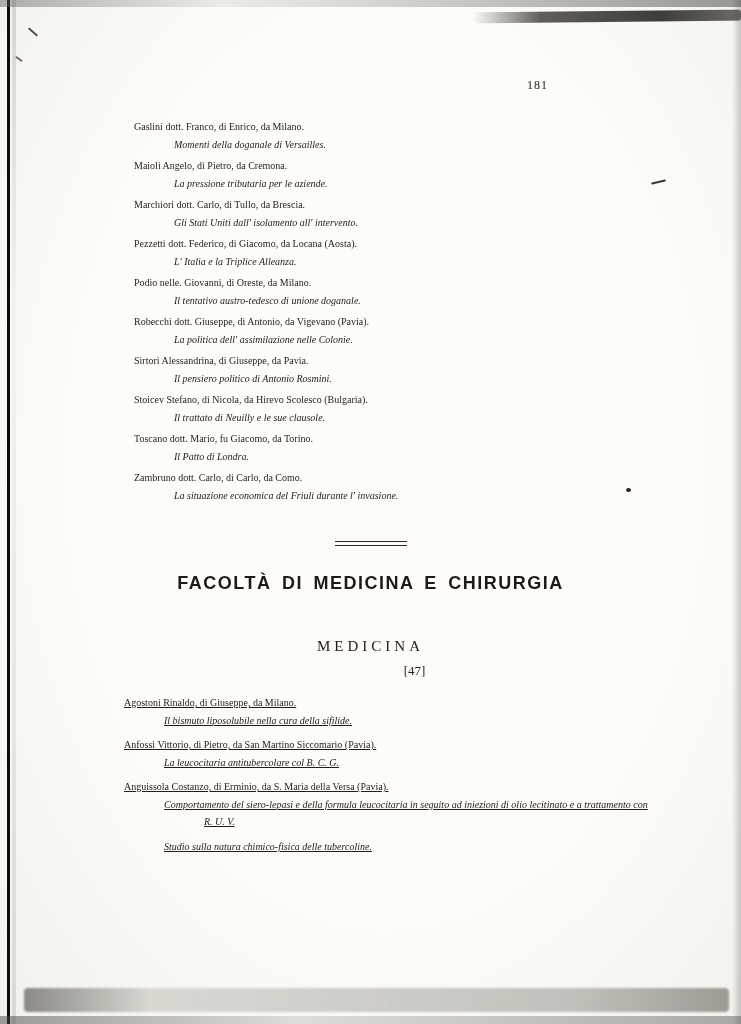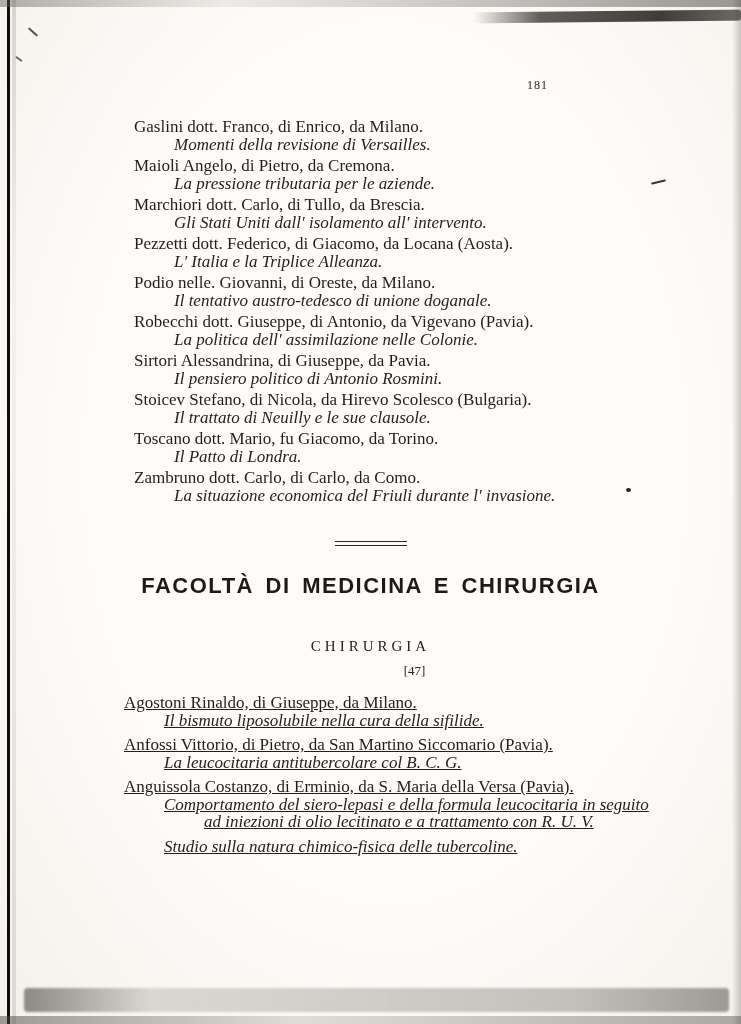--- a/index.html
+++ b/index.html
@@ -59,21 +59,21 @@
   
   .pageno {
     position: absolute; left: 527px; top: 78px;
     font-size: 12px; letter-spacing: 1px;
   }
 
   .list { position: absolute; }
   .list1 { left: 134px; top: 118px; width: 520px; }
   .list2 { left: 124px; top: 694px; width: 540px; }
 
-  .entry { margin-bottom: 3px; font-size: 17px; line-height: 18px; }
+  .entry { margin-bottom: 3px; font-size: 10px; line-height: 18px; }
   .list2 .entry { margin-bottom: 7px; line-height: 17.5px; text-decoration: underline; }
 
   .entry .name { color: #201d1a; }
   .entry .title {
     font-style: italic;
     padding-left: 80px;
     text-indent: -40px;
     color: #25221e;
   }
   .list2 .entry .title { max-width: 450px; }
@@ -82,21 +82,21 @@
     position: absolute; left: 50%; top: 541px; transform: translateX(-50%);
     width: 72px; height: 3px;
     border-top: 1.5px solid #2a2724;
     border-bottom: 1px solid #2a2724;
   }
 
   .heading {
     position: absolute; top: 573px; left: 0; width: 100%;
     text-align: center;
     font-family: "Liberation Sans", "DejaVu Sans", sans-serif;
-    font-size: 22px; font-weight: 700;
+    font-size: 18px; font-weight: 700;
     letter-spacing: 1.5px; word-spacing: 4px;
     color: #1d1a17;
   }
 
   .sub {
     position: absolute; top: 638px; left: 0; width: 100%;
     text-align: center;
     font-size: 15px; letter-spacing: 4px;
     color: #201d1a;
   }
@@ -125,21 +125,21 @@
   <div class="mark mark-b"></div>
   <div class="mark mark-c"></div>
   <div class="mark mark-d"></div>
 
   <div class="pageno">181</div>
 
   <div class="list list1">
 
       <div class="entry">
         <div class="name">Gaslini dott. Franco, di Enrico, da Milano.</div>
-        <div class="title">Momenti della revisione di Versailles.</div>
+        <div class="title">Momenti della doganale di Versailles.</div>
       </div>
 
       <div class="entry">
         <div class="name">Maioli Angelo, di Pietro, da Cremona.</div>
         <div class="title">La pressione tributaria per le aziende.</div>
       </div>
 
       <div class="entry">
         <div class="name">Marchiori dott. Carlo, di Tullo, da Brescia.</div>
         <div class="title">Gli Stati Uniti dall' isolamento all' intervento.</div>
@@ -177,21 +177,21 @@
 
       <div class="entry">
         <div class="name">Zambruno dott. Carlo, di Carlo, da Como.</div>
         <div class="title">La situazione economica del Friuli durante l' invasione.</div>
       </div>
     </div>
 
   <div class="divider"></div>
 
   <div class="heading">FACOLTÀ DI MEDICINA E CHIRURGIA</div>
-  <div class="sub">CHIRURGIA</div>
+  <div class="sub">MEDICINA</div>
   <div class="count">[47]</div>
 
   <div class="list list2">
 
       <div class="entry">
         <div class="name">Agostoni Rinaldo, di Giuseppe, da Milano.</div>
         <div class="title">Il bismuto liposolubile nella cura della sifilide.</div>
       </div>
 
       <div class="entry">

